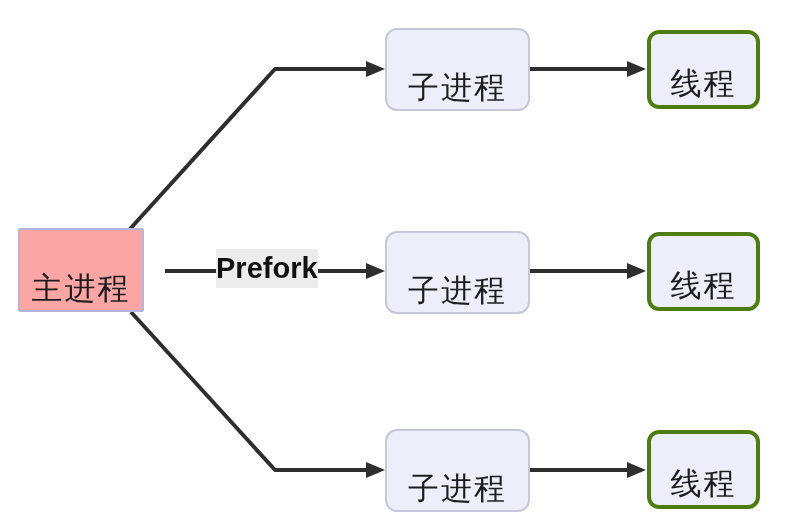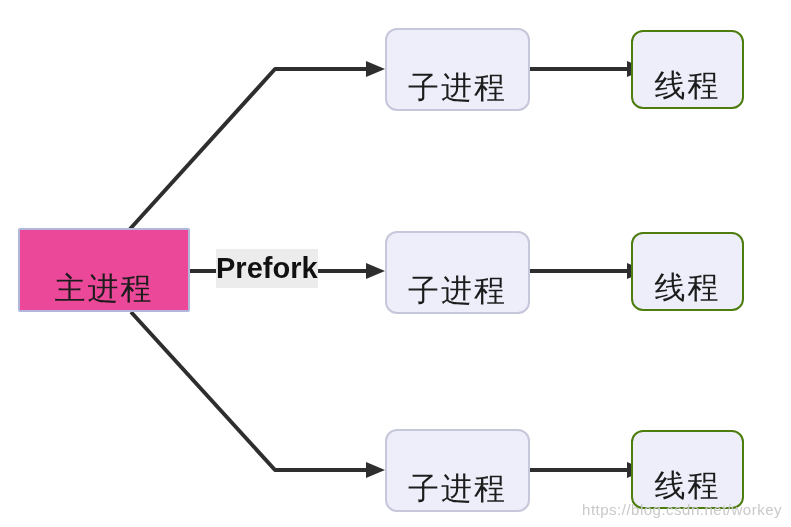--- a/index.html
+++ b/index.html
@@ -29,38 +29,38 @@
     justify-content: center;
     box-sizing: border-box;
     color: #1c1c1c;
     font-size: 31px;
     letter-spacing: 2px;
     background: #edeef9;
   }
   .node.main {
     left: 18px;
     top: 228px;
-    width: 172px;
+    width: 126px;
     height: 84px;
     border: 2px solid #b4b5da;
     border-radius: 2px;
-    background: #ec4899;
+    background: #fca5a5;
   }
   .node.child {
     left: 385px;
     width: 145px;
     height: 83px;
     border: 2px solid #c6c7da;
     border-radius: 12px;
   }
   .node.thread {
-    left: 631px;
+    left: 647px;
     width: 113px;
     height: 79px;
-    border: 2px solid #4d7c0f;
+    border: 4px solid #4d7c0f;
     border-radius: 12px;
   }
   .row-top.child    { top: 28px; }
   .row-top.thread   { top: 30px; }
   .row-mid.child    { top: 231px; }
   .row-mid.thread   { top: 232px; }
   .row-bot.child    { top: 429px; }
   .row-bot.thread   { top: 430px; }
 
   .edge-label {
@@ -131,15 +131,14 @@
   <div class="node thread row-top">
     <span>线程</span>
   </div>
   <div class="node thread row-mid">
     <span>线程</span>
   </div>
   <div class="node thread row-bot">
     <span>线程</span>
   </div>
 
-  <div class="watermark">https://blog.csdn.net/workey</div>
 
 </div>
 
 </body></html>

